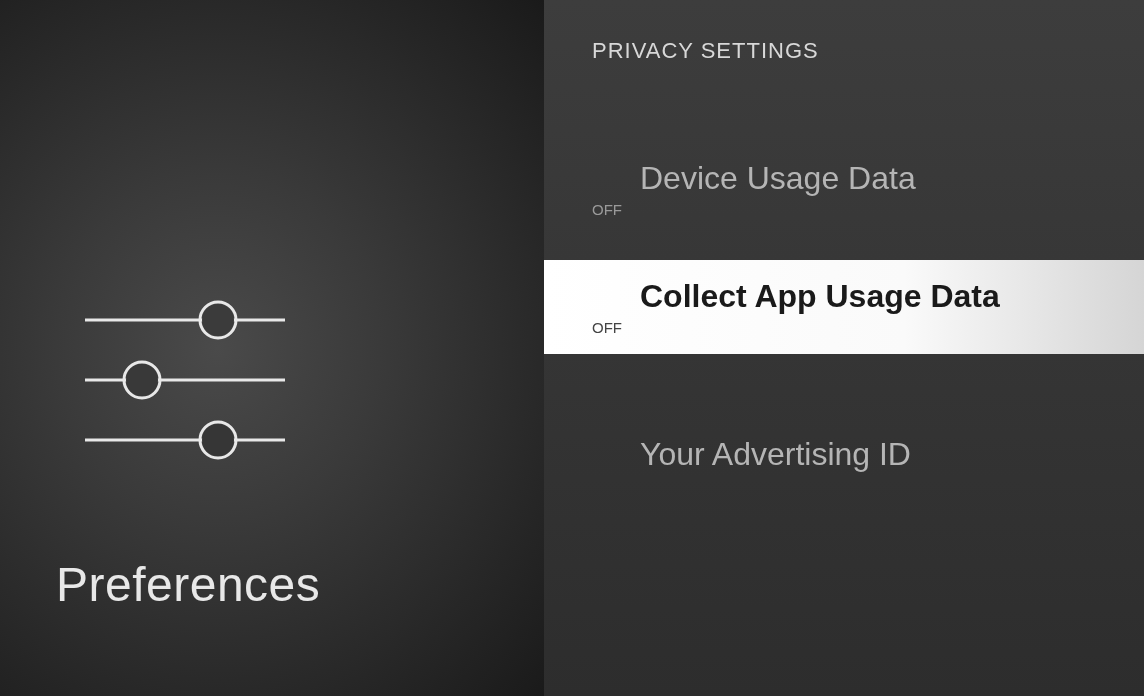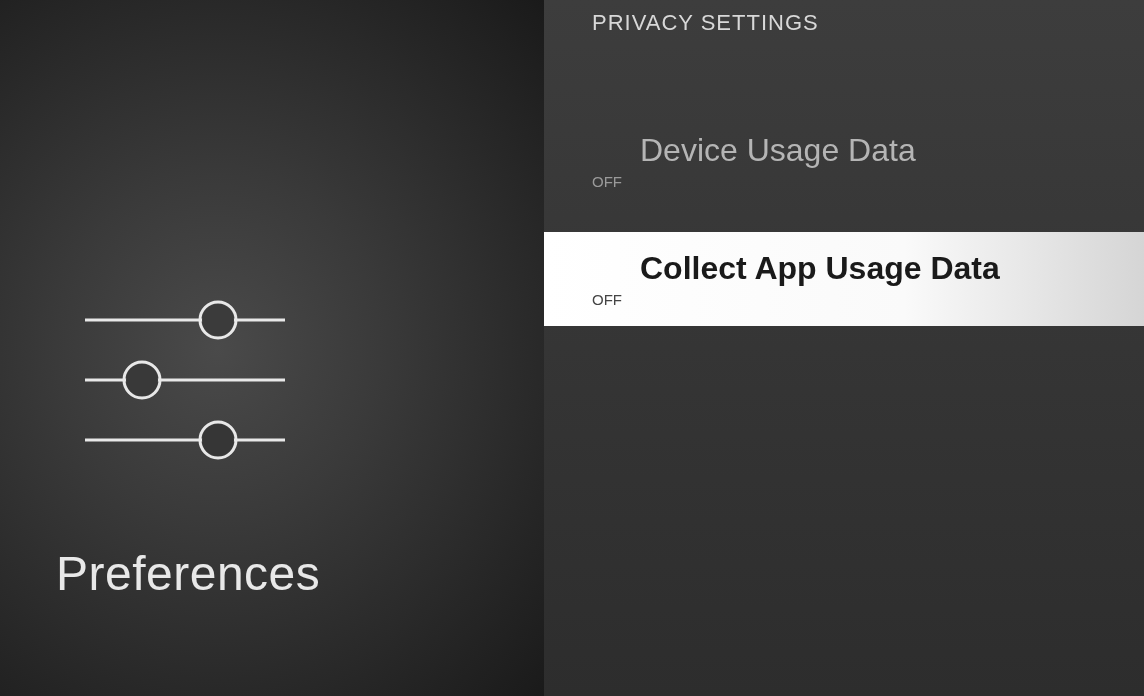--- a/index.html
+++ b/index.html
@@ -21,39 +21,39 @@
       background: radial-gradient(ellipse at 40% 50%, #4a4a4a 0%, #3a3a3a 35%, #1a1a1a 100%);
       position: relative;
     }
     .sliders-icon {
       position: absolute;
       top: 300px;
       left: 85px;
     }
     .left-title {
       position: absolute;
-      bottom: 95px;
+      bottom: 84px;
       left: 56px;
       color: #e8e8e8;
       font-size: 48px;
       font-weight: 300;
       letter-spacing: 0.5px;
     }
     .right-panel {
       width: 600px;
       height: 100%;
       background: linear-gradient(to bottom, #3d3d3d 0%, #353535 50%, #2d2d2d 100%);
       position: relative;
     }
     .section-header {
       color: #d8d8d8;
       font-size: 22px;
       font-weight: 400;
       letter-spacing: 1px;
-      padding: 10px 0 0 48px;
+      padding: 38px 0 0 48px;
     }
     .items-container {
       margin-top: 78px;
     }
     .setting-item {
       padding: 18px 0 18px 48px;
       cursor: pointer;
     }
     .item-label {
       color: #b5b5b5;
@@ -125,15 +125,18 @@
     <div class="setting-item selected">
       <div class="item-label">Collect App Usage Data</div>
       <div class="item-value">OFF</div>
     </div>
 
     <div class="spacer-selected-bottom"></div>
 
 
     <div class="spacer-after-ads"></div>
 
+    <div class="setting-item">
+      <div class="item-label">Your Advertising ID</div>
+    </div>
 
   </div>
 </div>
 
 </body></html>

